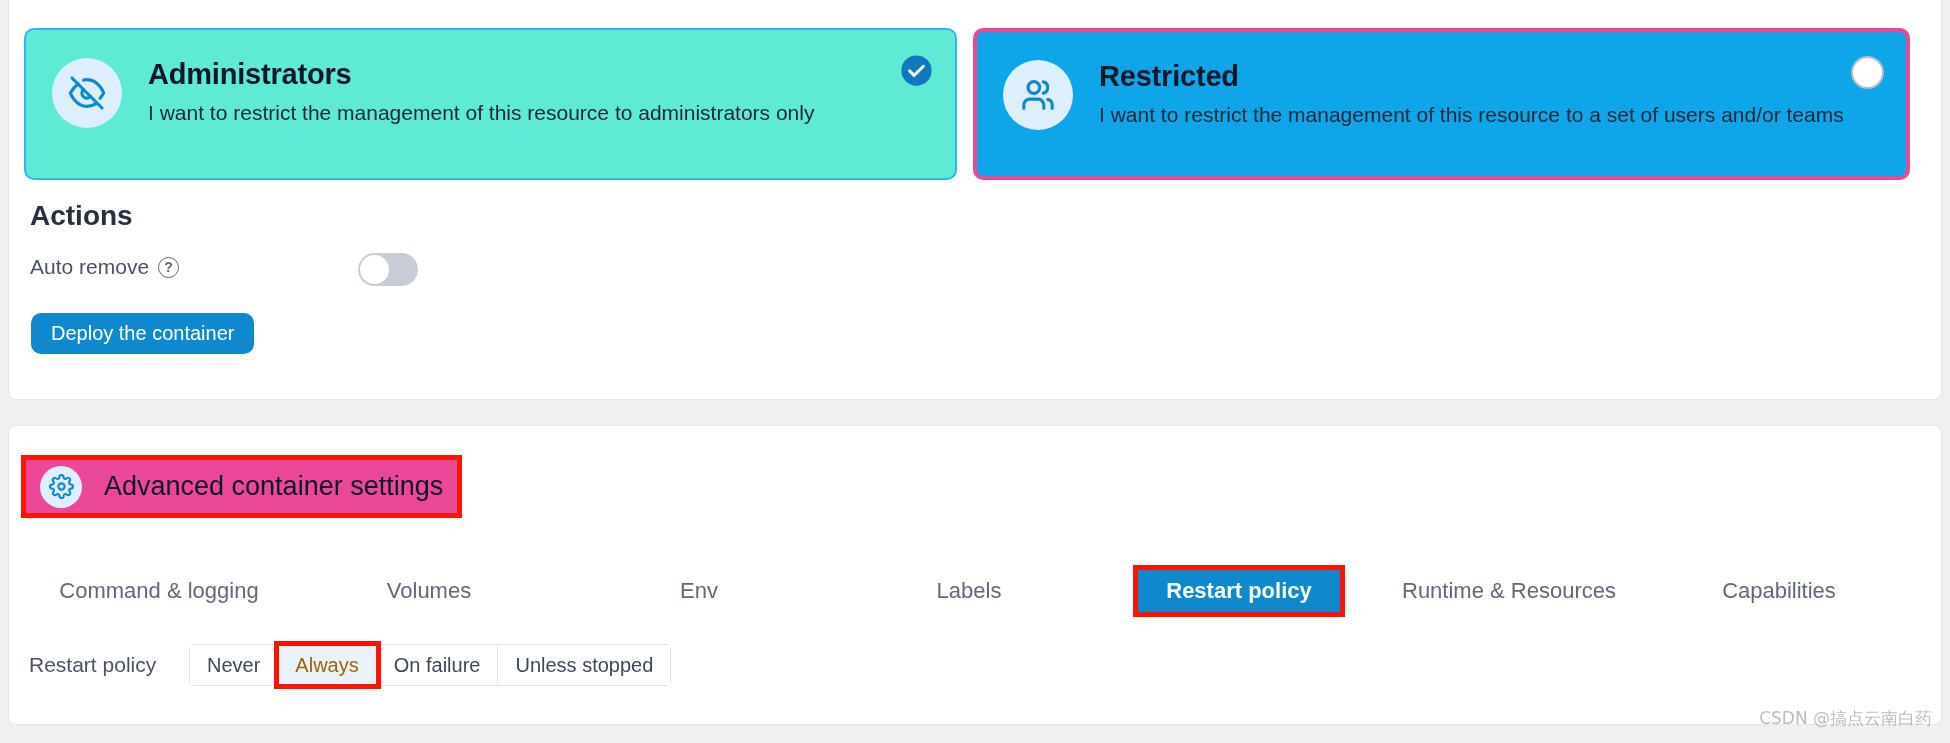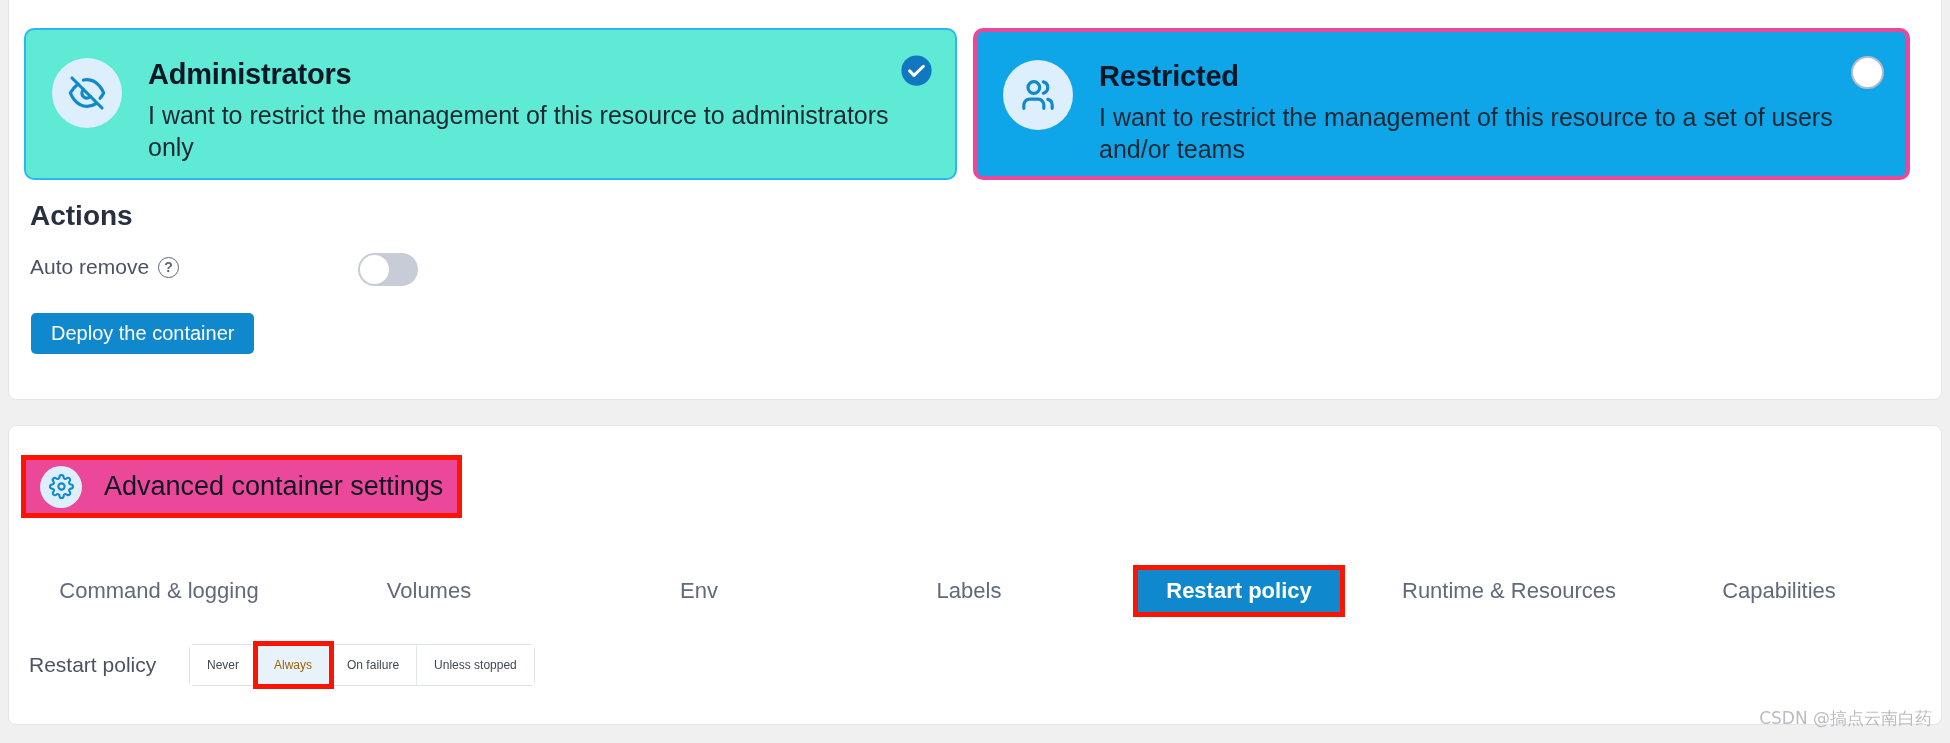--- a/index.html
+++ b/index.html
@@ -36,21 +36,21 @@
 
   .icon-circle {
     width: 70px; height: 70px; border-radius: 50%;
     background: #ddeefc;
     display: flex; align-items: center; justify-content: center;
     flex: 0 0 70px;
     margin-top: 2px;
   }
   .card-text { margin-left: 26px; padding-top: 2px; }
   .card-title { font-size: 29px; font-weight: bold; color: #0e1726; letter-spacing: -.2px; line-height: 1.15; }
-  .card-sub   { font-size: 25px; color: #1f2733; margin-top: 9px; line-height: 1.25; }
+  .card-sub   { font-size: 21px; color: #1f2733; margin-top: 9px; line-height: 1.25; }
 
   .sel-indicator { position: absolute; right: 22px; top: 24px; width: 33px; height: 33px; }
   .radio-empty {
     width: 33px; height: 33px; border-radius: 50%;
     border: 2px solid #b4bcc8; background: #ffffff;
   }
 
   
   .actions-title {
     position: absolute; left: 30px; top: 200px;
@@ -74,21 +74,21 @@
   }
   .toggle .knob {
     position: absolute; left: 2px; top: 2px;
     width: 29px; height: 29px; border-radius: 50%;
     background: #ffffff;
   }
   .deploy-btn {
     position: absolute; left: 31px; top: 313px;
     padding: 0 20px; height: 41px; line-height: 41px;
     background: #0f88cd; color: #ffffff;
-    border: none; border-radius: 5px;
+    border: none; border-radius: 10px;
     font-size: 20px; font-family: inherit;
     cursor: pointer;
   }
 
   
   .adv-wrap {
     position: absolute; left: 21px; top: 455px;
     width: 441px; height: 63px;
     border: 5px solid #fc1403;
     background: #ec4899;
@@ -129,21 +129,21 @@
 
   
   .rp-row { position: absolute; left: 29px; top: 644px; display: flex; align-items: center; }
   .rp-label { font-size: 21px; color: #4a5263; width: 160px; }
   .btn-group {
     display: flex; border: 1px solid #dfe2e7; border-radius: 5px;
     overflow: visible; background: #ffffff; height: 42px;
   }
   .bg-btn {
     padding: 0 17px; height: 40px; line-height: 40px;
-    font-size: 12px; color: #3f4857; background: #ffffff;
+    font-size: 20px; color: #3f4857; background: #ffffff;
     border: none; border-right: 1px solid #e3e6eb;
     font-family: inherit; cursor: pointer; position: relative;
   }
   .bg-btn:last-child { border-right: none; }
   .bg-btn.active {
     background: #e7f2fb; color: #a16207;
     outline: 5px solid #fc1403; outline-offset: -1px;
     z-index: 3;
   }
 

